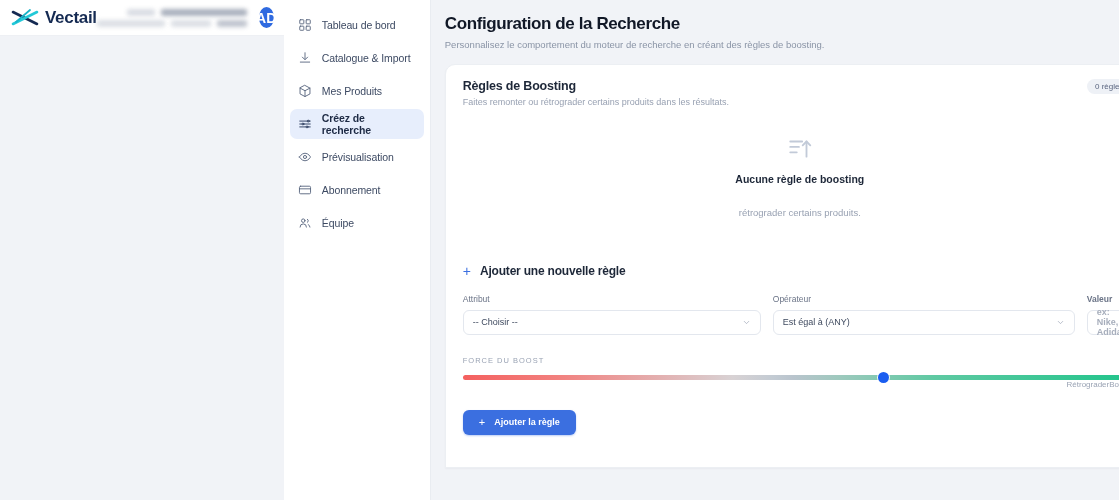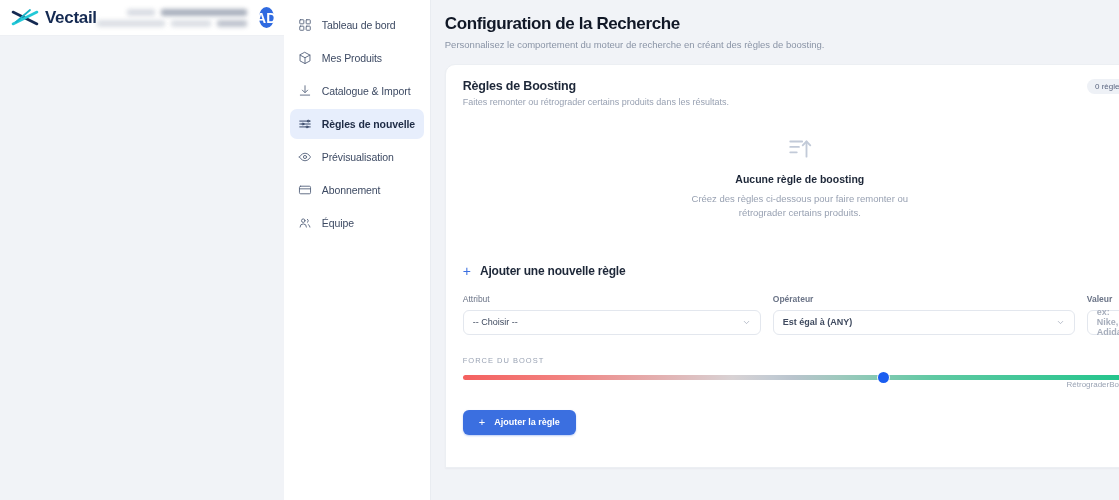--- a/index.html
+++ b/index.html
@@ -104,21 +104,21 @@
   .empty-title { font-size: 10.5px; font-weight: bold; color: #1d2738; }
   .empty-text { font-size: 9.5px; color: #98a1b2; margin-top: 7px; line-height: 1.45; }
 
   
   .add-head { display: flex; align-items: center; gap: 9px; margin-top: 30px; }
   .plus-ico { color: #3b6fe0; font-size: 14px; line-height: 1; font-weight: 500; }
   .add-title { font-size: 12px; font-weight: bold; color: #1d2738; letter-spacing: -0.2px; }
 
   .fields { display: flex; gap: 12px; margin-top: 16px; }
   .field { display: flex; flex-direction: column; }
-  .f1 { width: 298px; } .f2 { width: 302px; font-weight: bold; } .f3 { flex: 1; font-weight: bold; }
+  .f1 { width: 298px; } .f2 { width: 302px; } .f3 { flex: 1; font-weight: bold; }
   .field-label { font-size: 8.5px; color: #6b7487; margin-bottom: 6px; }
   .control {
     height: 25px; border: 1px solid #e3e7ee; border-radius: 6px;
     background: #fff; display: flex; align-items: center;
     padding: 0 9px; font-size: 9px; color: #3f4a5f;
     justify-content: space-between;
   }
   .control.placeholder { color: #a7aebc; }
   .chev { width: 9px; height: 9px; stroke: #9aa3b4; fill:none; stroke-width: 1.8; stroke-linecap: round; stroke-linejoin: round; }
 
@@ -201,55 +201,55 @@
               <rect x="3" y="14" width="7" height="7" rx="1"></rect>
               <rect x="14" y="14" width="7" height="7" rx="1"></rect>
             </svg>
         </span>
         <span class="nav-label">Tableau de bord</span>
       </div>
 
       <div class="nav-item">
         <span class="nav-ico">
           <svg viewBox="0 0 24 24">
+              <path d="M12 3v11"></path>
+              <path d="M7.5 10.5 12 15l4.5-4.5"></path>
+              <path d="M4 19h16"></path>
+            </svg>
+        </span>
+        <span class="nav-label">Catalogue &amp; Import</span>
+      </div>
+
+      <div class="nav-item">
+        <span class="nav-ico">
+          <svg viewBox="0 0 24 24">
               <path d="M12 2.5 20.5 7v10L12 21.5 3.5 17V7z"></path>
               <path d="M3.5 7 12 11.5 20.5 7"></path>
               <path d="M12 11.5v10"></path>
             </svg>
         </span>
         <span class="nav-label">Mes Produits</span>
-      </div>
-
-      <div class="nav-item">
-        <span class="nav-ico">
-          <svg viewBox="0 0 24 24">
-              <path d="M12 3v11"></path>
-              <path d="M7.5 10.5 12 15l4.5-4.5"></path>
-              <path d="M4 19h16"></path>
-            </svg>
-        </span>
-        <span class="nav-label">Catalogue &amp; Import</span>
       </div>
 
 
       <div class="nav-item active">
         <span class="nav-ico">
           <svg viewBox="0 0 24 24">
               <path d="M3 7h13"></path>
               <path d="M19 7h2"></path>
               <path d="M3 12h4"></path>
               <path d="M10 12h11"></path>
               <path d="M3 17h11"></path>
               <path d="M17 17h4"></path>
               <circle cx="17.5" cy="7" r="1.6"></circle>
               <circle cx="8.5" cy="12" r="1.6"></circle>
               <circle cx="15.5" cy="17" r="1.6"></circle>
             </svg>
         </span>
-        <span class="nav-label">Règles de nouvelle</span>
+        <span class="nav-label">Créez de recherche</span>
       </div>
 
       <div class="nav-item">
         <span class="nav-ico">
           <svg viewBox="0 0 24 24">
               <path d="M2.5 12S6 5.5 12 5.5 21.5 12 21.5 12 18 18.5 12 18.5 2.5 12 2.5 12z"></path>
               <circle cx="12" cy="12" r="2.7"></circle>
             </svg>
         </span>
         <span class="nav-label">Prévisualisation</span>
@@ -300,21 +300,21 @@
             <svg viewBox="0 0 24 24">
                 <path d="M3 6h11"></path>
                 <path d="M3 11h8"></path>
                 <path d="M3 16h6"></path>
                 <path d="M18 20V6"></path>
                 <path d="M14.5 9.5 18 6l3.5 3.5"></path>
               </svg>
           </div>
           <div class="empty-title">Aucune règle de boosting</div>
           <div class="empty-text">
-            <span>Créez des règles ci-dessous pour faire remonter ou</span><br>
+            <br>
             <span>rétrograder certains produits.</span>
           </div>
         </div>
 
         
         <div class="add-head">
           <span class="plus-ico">+</span>
           <span class="add-title">Ajouter une nouvelle règle</span>
         </div>
 

